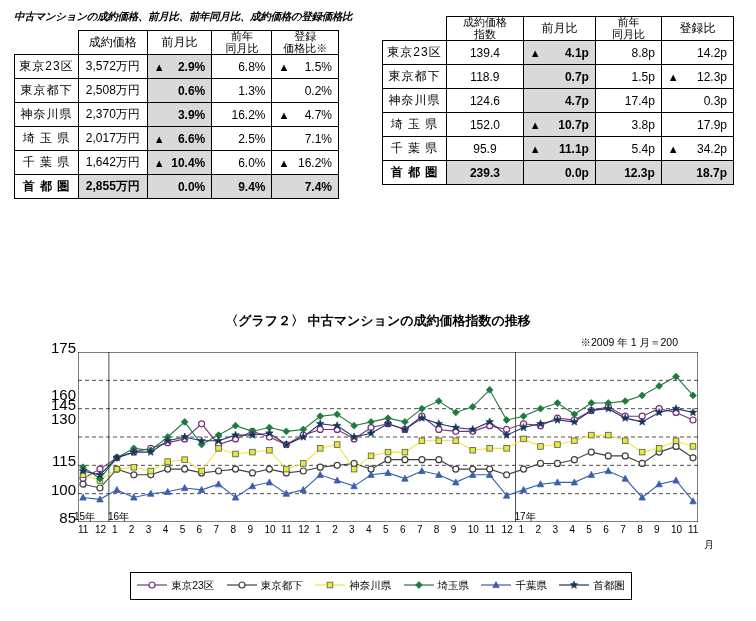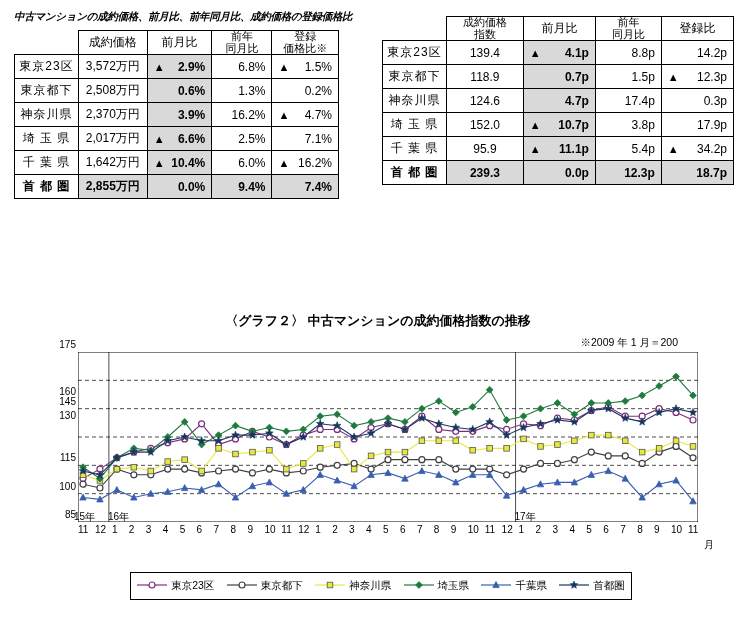--- a/index.html
+++ b/index.html
@@ -48,21 +48,21 @@
   
   #chart-area{position:absolute;left:0;top:300px;width:756px;height:321px;}
   #chart-title{
     text-align:center;font-size:13px;font-weight:bold;margin-top:12px;
   }
   #chart-note{
     position:absolute;right:78px;top:36px;font-size:10.5px;
   }
   #plot-wrap{position:absolute;left:78px;top:52px;width:620px;height:170px;}
   #yaxis-labels{position:absolute;left:40px;top:46px;width:36px;height:182px;}
-  #yaxis-labels div{position:absolute;right:0;font-size:10px;}
+  #yaxis-labels div{position:absolute;right:0;font-size:15px;}
   .xlab{position:absolute;font-size:10px;}
   #legend{
     position:absolute;left:130px;top:272px;width:500px;height:26px;
     border:1px solid #000;display:flex;align-items:center;justify-content:space-around;
     font-size:10.5px;
   }
   .leg-item{display:flex;align-items:center;gap:4px;}
 </style>
 </head>
 <body>

